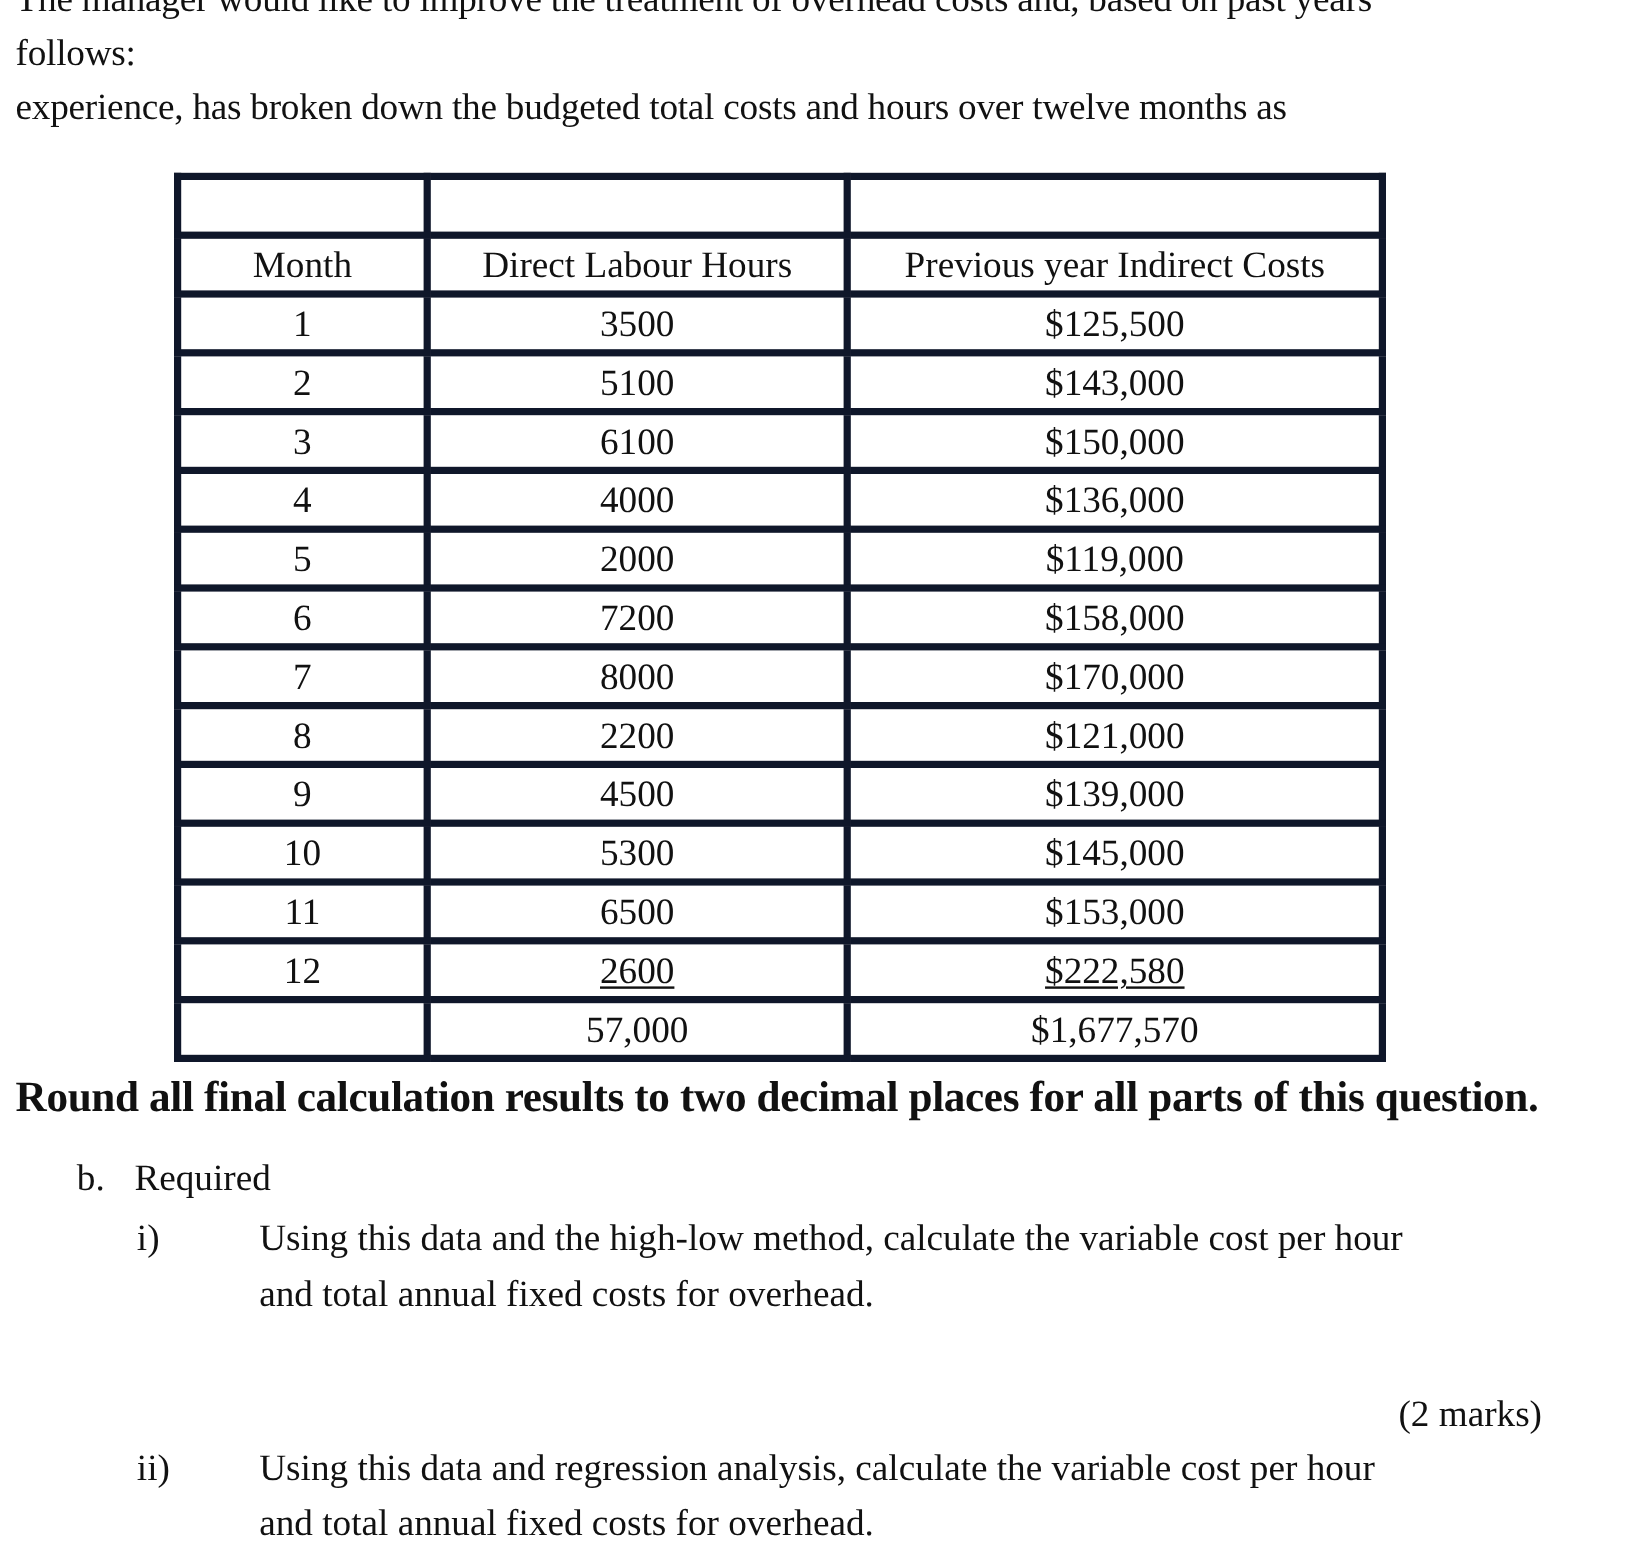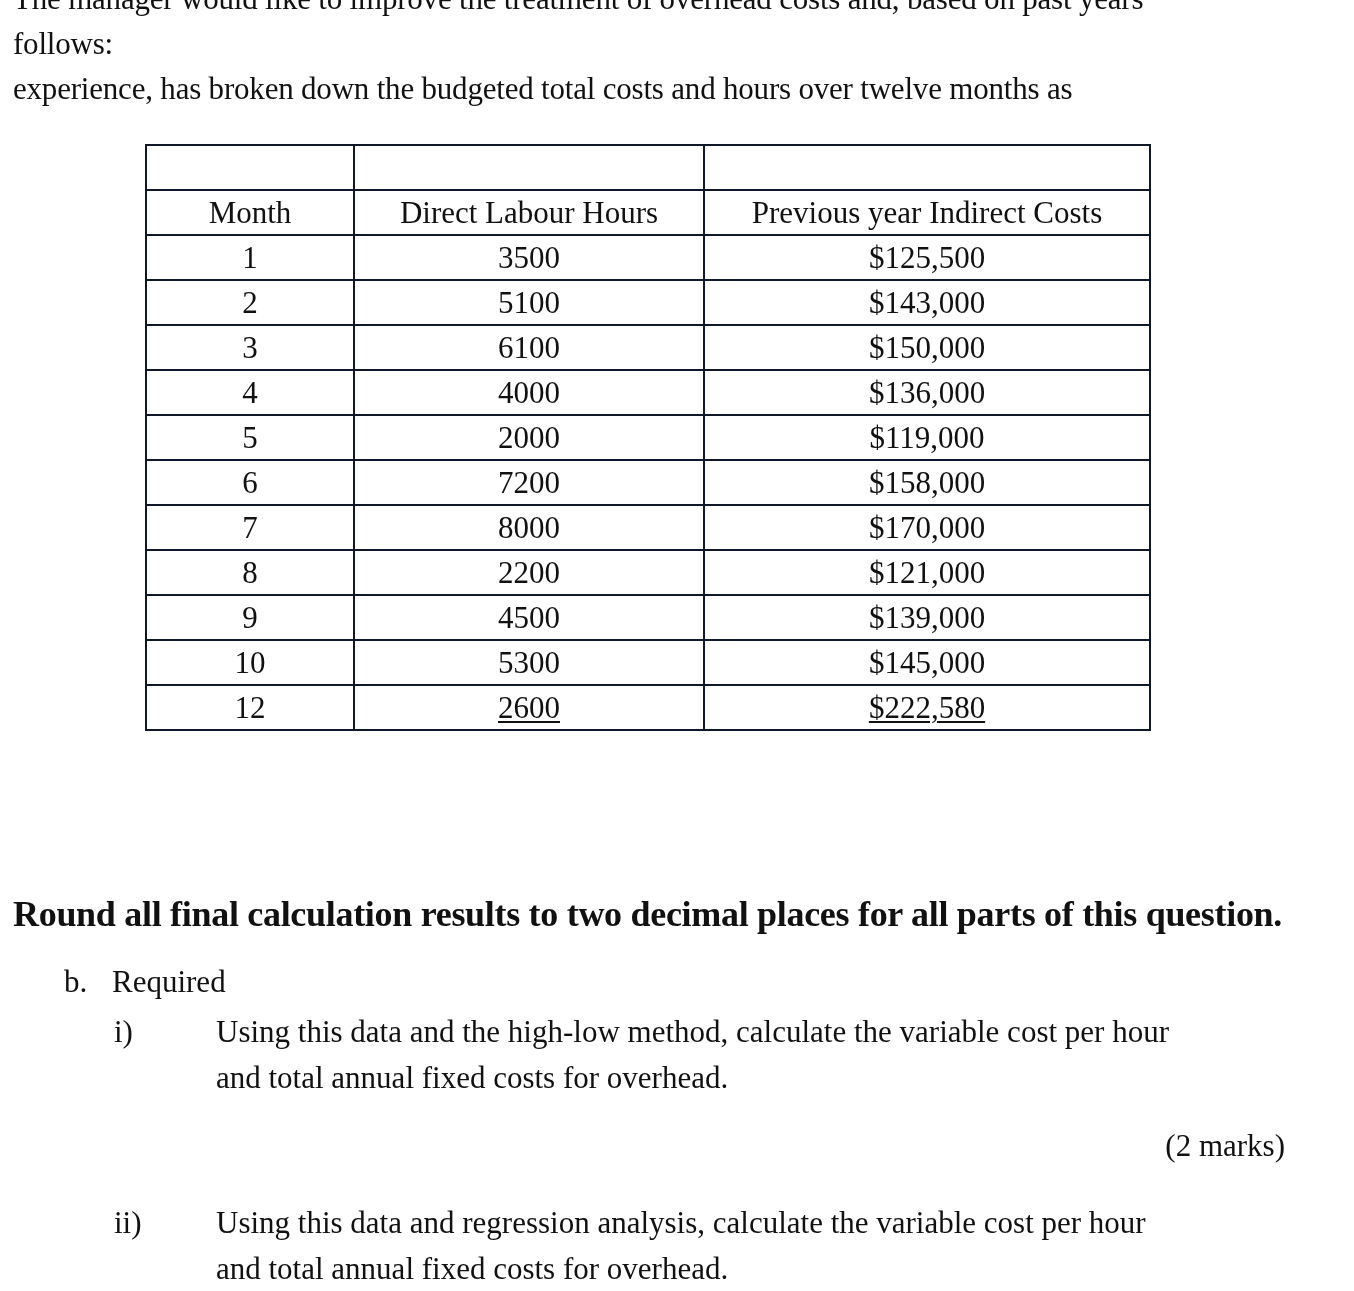--- a/index.html
+++ b/index.html
@@ -27,21 +27,21 @@
   .intro .line { display: block; white-space: nowrap; }
 
   table.data-table {
     position: absolute;
     left: 145px;
     top: 144px;
     border-collapse: collapse;
     font-size: 31px;
   }
   table.data-table td {
-    border: 2px solid #0f172a;
+    border: 6px solid #0f172a;
     text-align: center;
     padding: 0;
     height: 43px;
     line-height: 43px;
     white-space: nowrap;
   }
   table.data-table tr.blank-row td { height: 43px; }
   col.c1 { width: 208px; }
   col.c2 { width: 350px; }
   col.c3 { width: 446px; }
@@ -79,21 +79,21 @@
     left: 102px;
     top: 0;
     width: 1080px;
   }
   .q .text span { display: block; white-space: nowrap; }
   #q1 { left: 114px; top: 1009px; }
   #q2 { left: 114px; top: 1200px; }
   .marks {
     position: absolute;
     right: 69px;
-    top: 1128px;
+    top: 1160px;
     font-size: 31px;
     white-space: nowrap;
   }
 </style>
 </head>
 <body>
 
 <div class="intro">
   <span class="line">The manager would like to improve the treatment of overhead costs and, based on past years</span>
   <span class="line">follows:</span>
@@ -161,23 +161,33 @@
         <td>9</td>
         <td>4500</td>
         <td>$139,000</td>
       </tr>
     <tr>
         <td>10</td>
         <td>5300</td>
         <td>$145,000</td>
       </tr>
     <tr>
+        <td>11</td>
+        <td>6500</td>
+        <td>$153,000</td>
+      </tr>
+    <tr>
       <td>12</td>
       <td><span class="ul">2600</span></td>
       <td><span class="ul">$222,580</span></td>
+    </tr>
+    <tr>
+      <td></td>
+      <td>57,000</td>
+      <td>$1,677,570</td>
     </tr>
   </tbody>
 </table>
 
 <div class="round-note">Round all final calculation results to two decimal places for all parts of this question.</div>
 
 <div class="part-b">
   <span class="label">b.</span><span>Required</span>
 </div>
 

